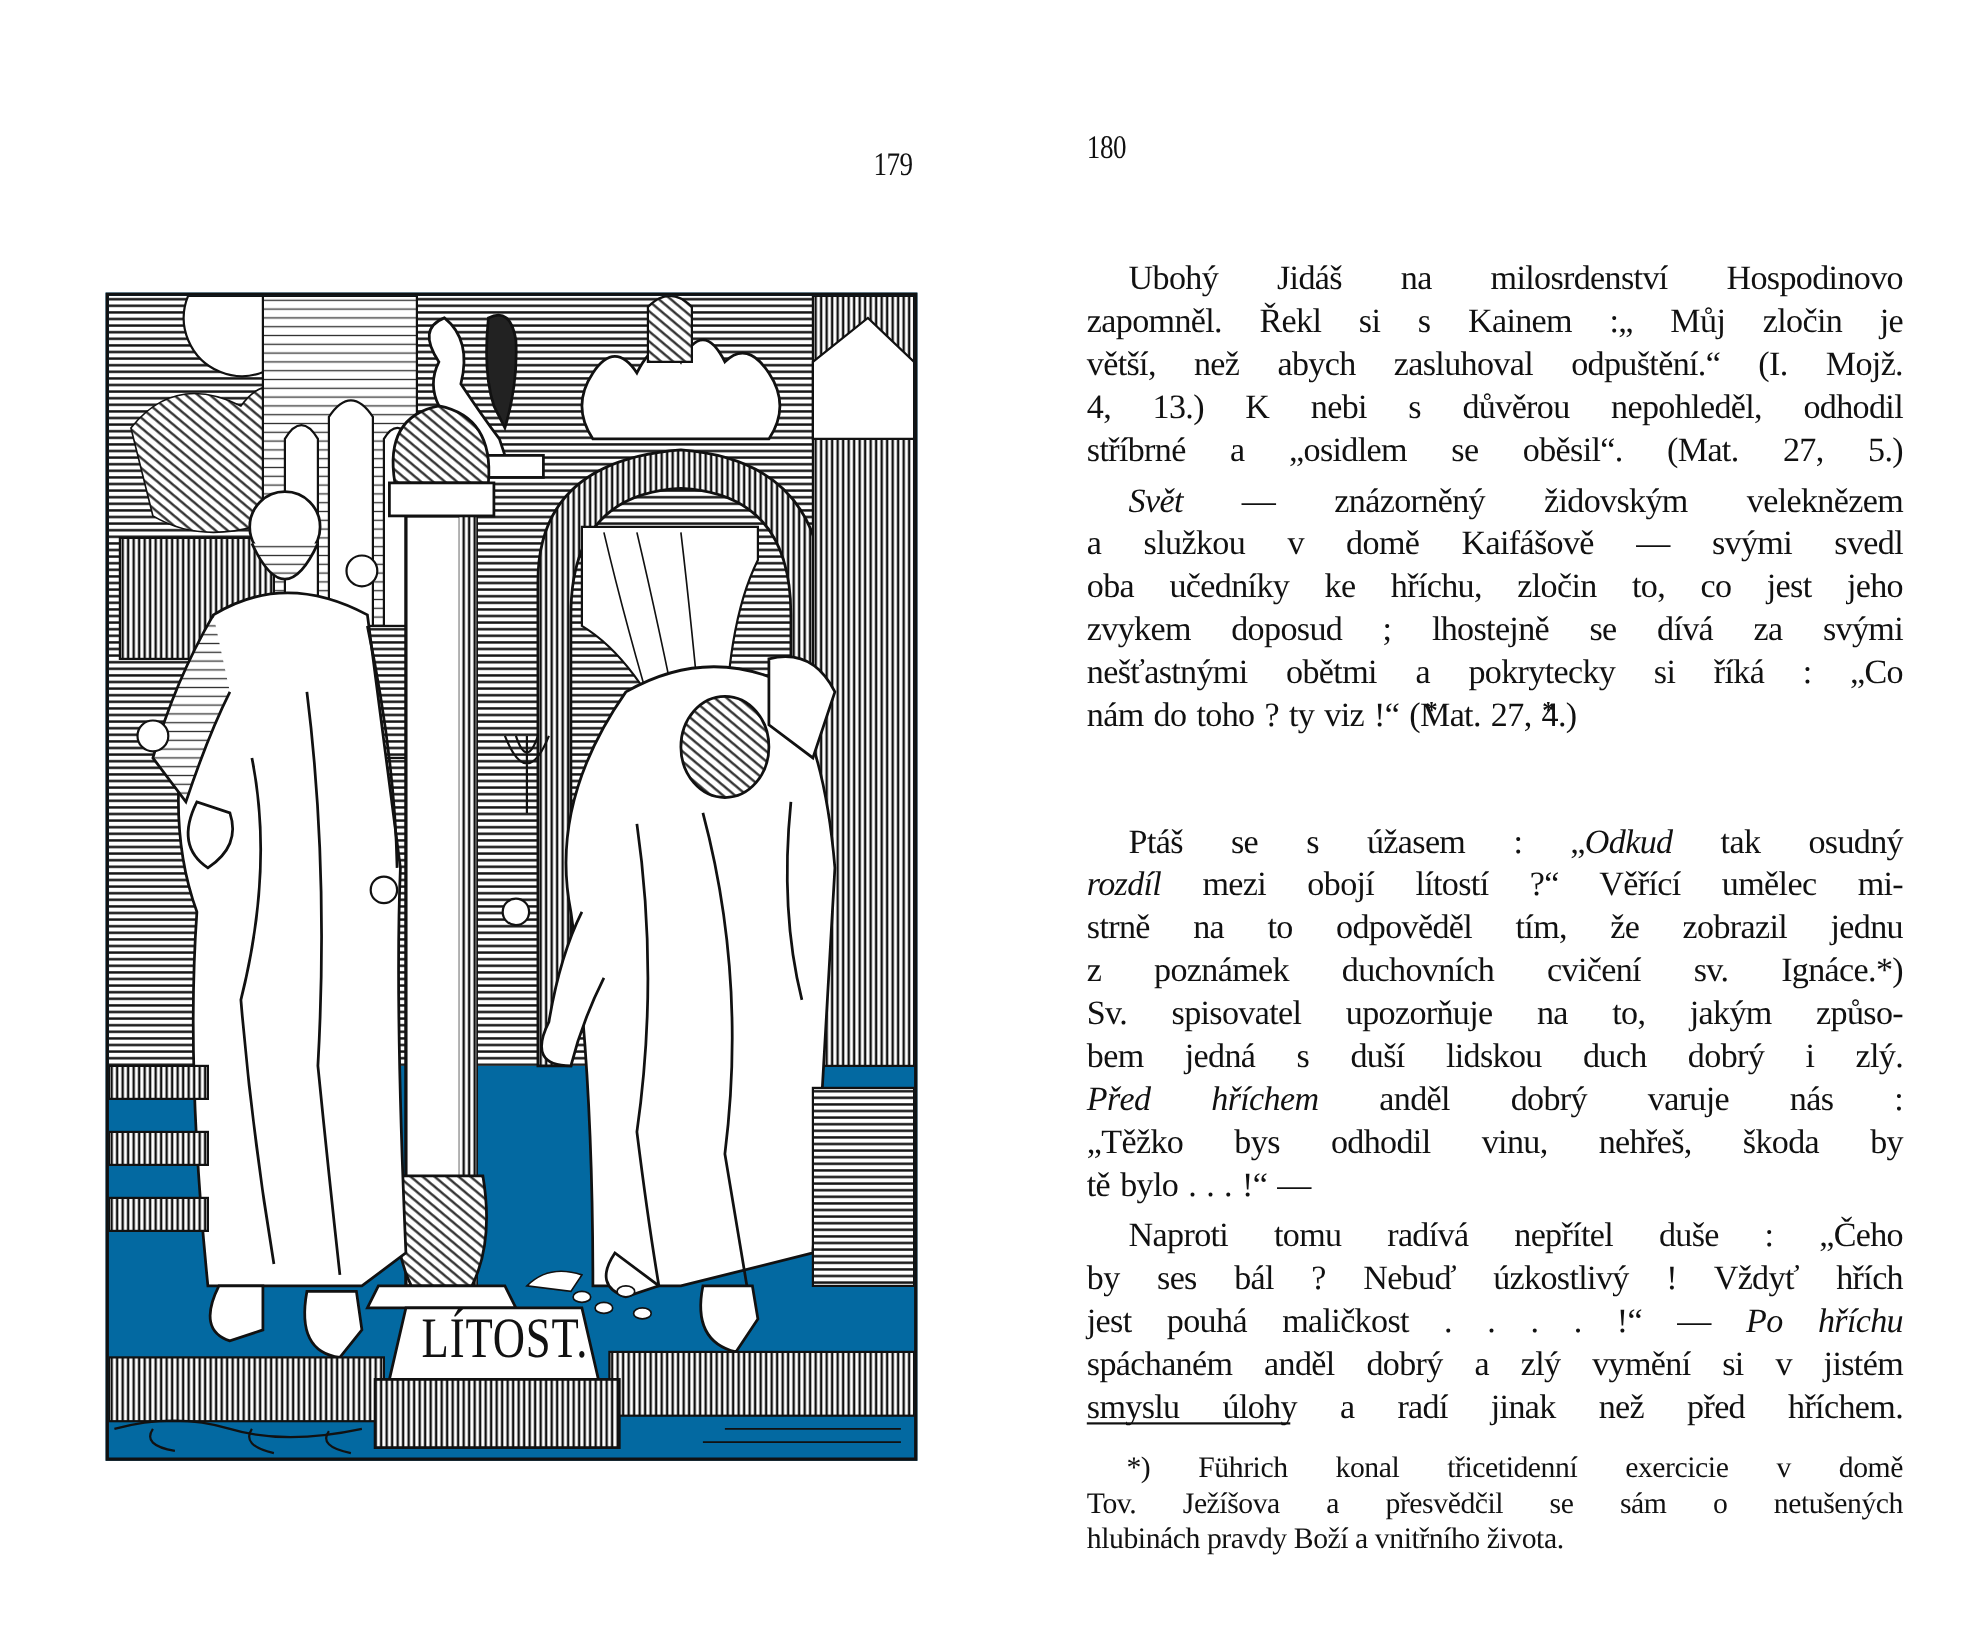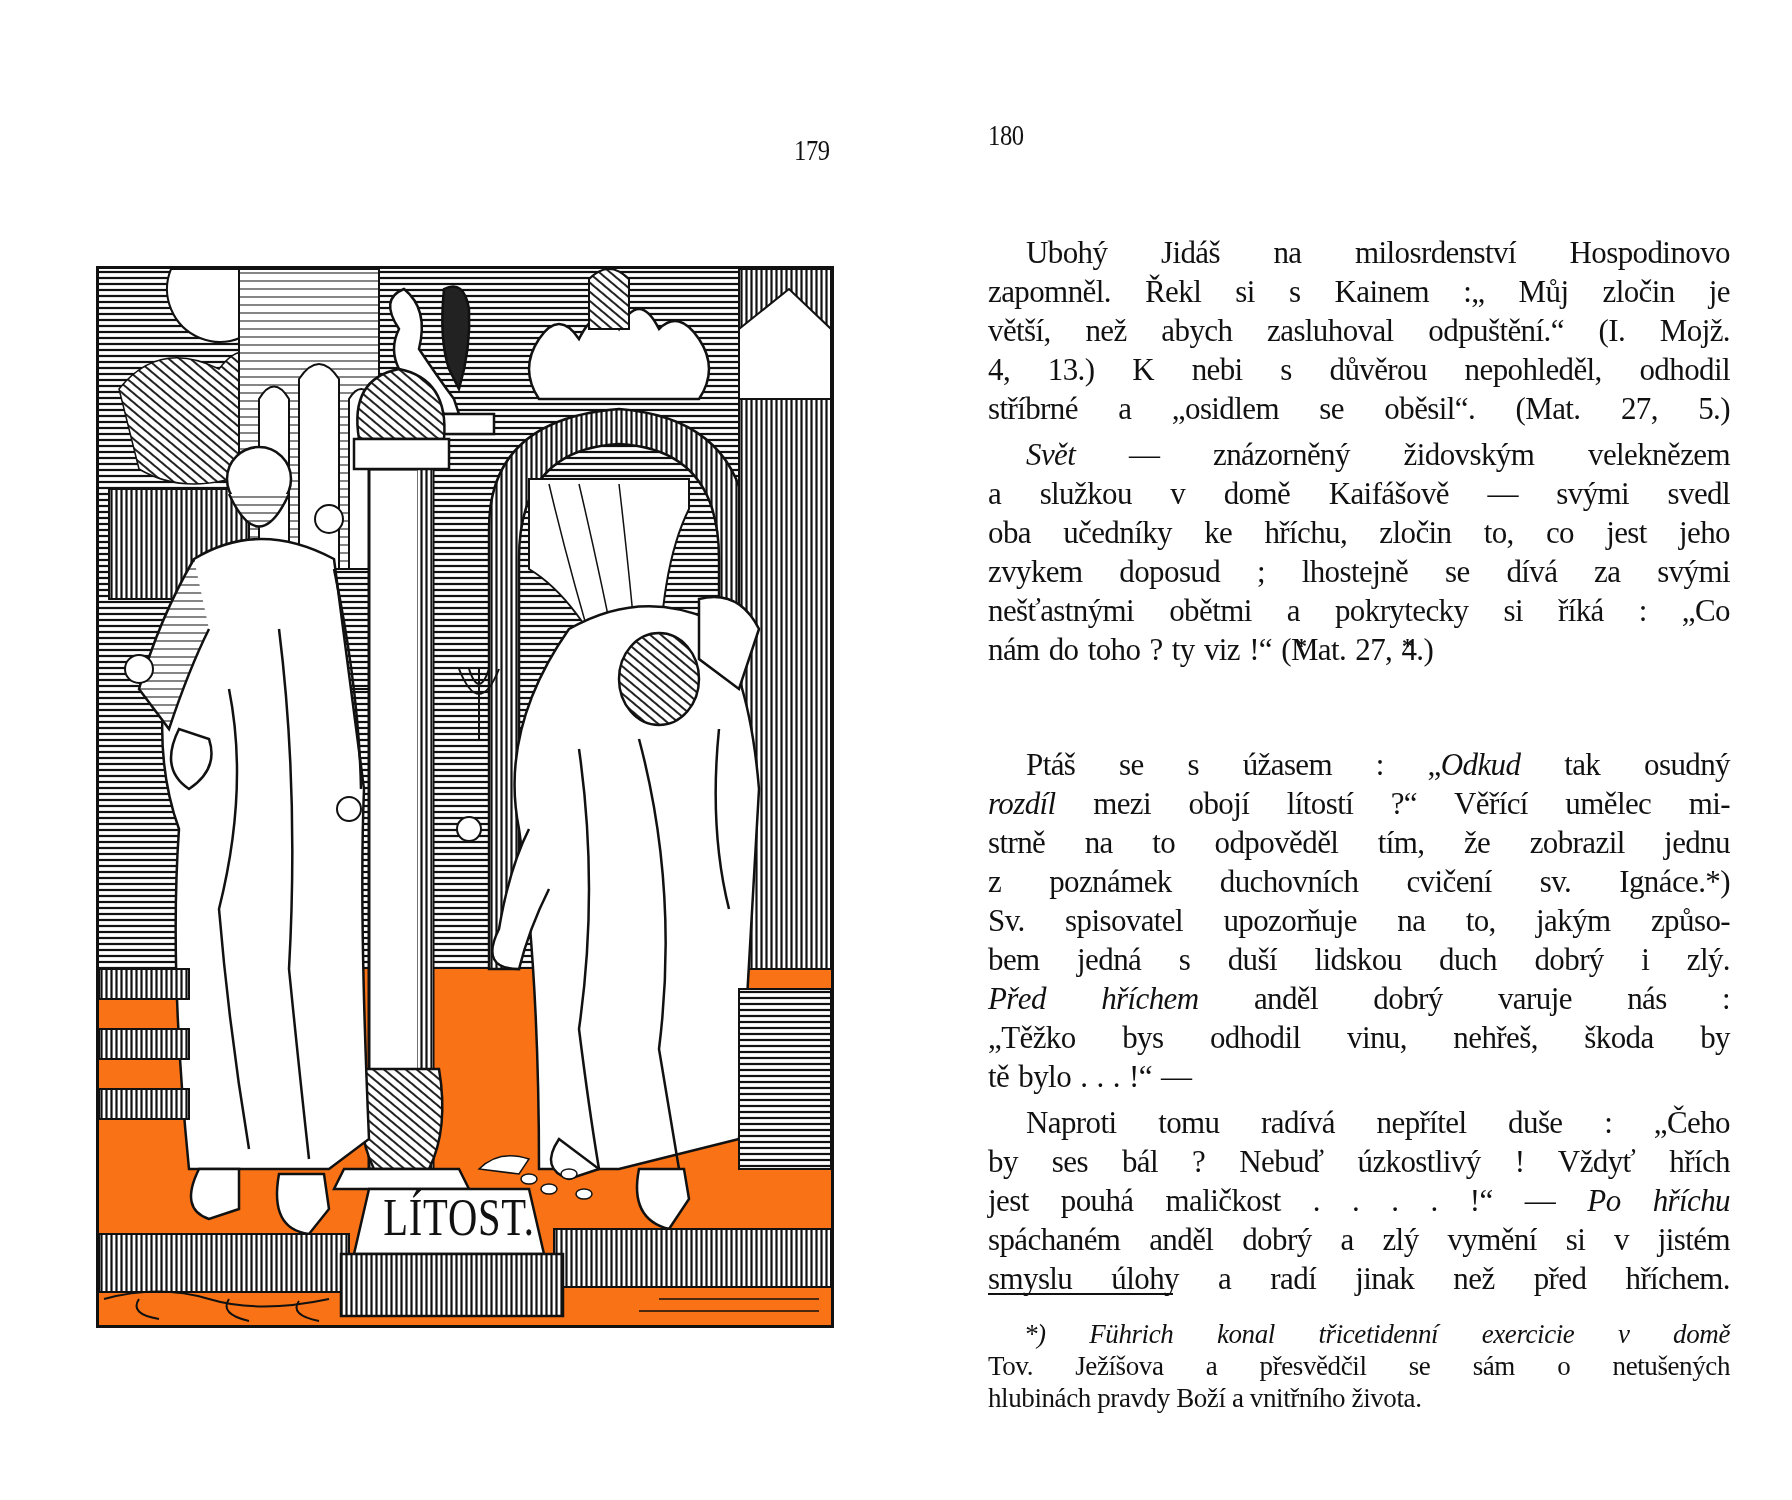--- a/index.html
+++ b/index.html
@@ -14,21 +14,21 @@
   .page-left { position: absolute; left: 0; top: 0; width: 896px; height: 1500px; }
   .page-num {
     position: absolute; font-size: 30px; line-height: 30px;
     transform: scaleX(0.82); transform-origin: left top; letter-spacing: -0.5px;
   }
   .pn-left { left: 778px; top: 135px; }
   .pn-right { left: 972px; top: 120px; }
 
   .illustration {
     position: absolute; left: 80px; top: 266px; width: 738px; height: 1062px;
-    border: 3px solid #111; box-sizing: border-box; background: #f97316; overflow: hidden;
+    border: 3px solid #111; box-sizing: border-box; background: #0369a1; overflow: hidden;
   }
   .illustration svg { width: 100%; height: 100%; display: block; }
   .plinth-label {
     position: absolute; left: 276px; top: 918px; width: 168px; height: 60px;
     display: flex; align-items: center; justify-content: center;
     font-size: 52px; letter-spacing: 1px; color: #111;
     font-family: "Liberation Serif", serif;
     transform: scaleX(0.78); transform-origin: center;
   }
   .col {
@@ -51,21 +51,21 @@
 
   .stars { position: absolute; top: 636px; left: 0; width: 742px; height: 20px; }
   .star { position: absolute; font-size: 22px; line-height: 20px; font-weight: bold; }
 
   .rule { position: absolute; left: 0; top: 1293px; width: 185px; height: 2px; background: #111; }
   .fn {
     position: absolute; left: 0; width: 742px; height: 32px;
     font-size: 27px; line-height: 32px; white-space: nowrap;
   }
   .fn .inner { display: block; width: 100%; text-align: justify; text-align-last: justify; letter-spacing: -0.4px; }
-  .fn.indent .inner { padding-left: 36px; box-sizing: border-box; font-style: italic; }
+  .fn.indent .inner { padding-left: 36px; box-sizing: border-box; }
   .fn.last .inner { text-align-last: left; }
 </style>
 </head>
 <body>
 
 <div class="spread">
 
   <div class="page-left">
     <div class="page-num pn-left">179</div>
 

